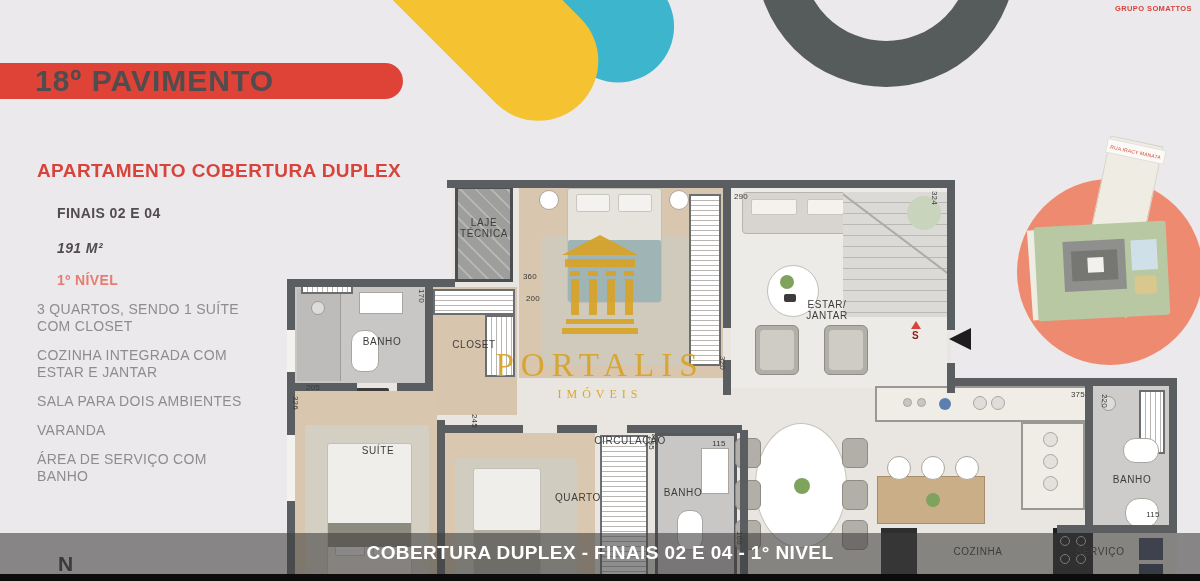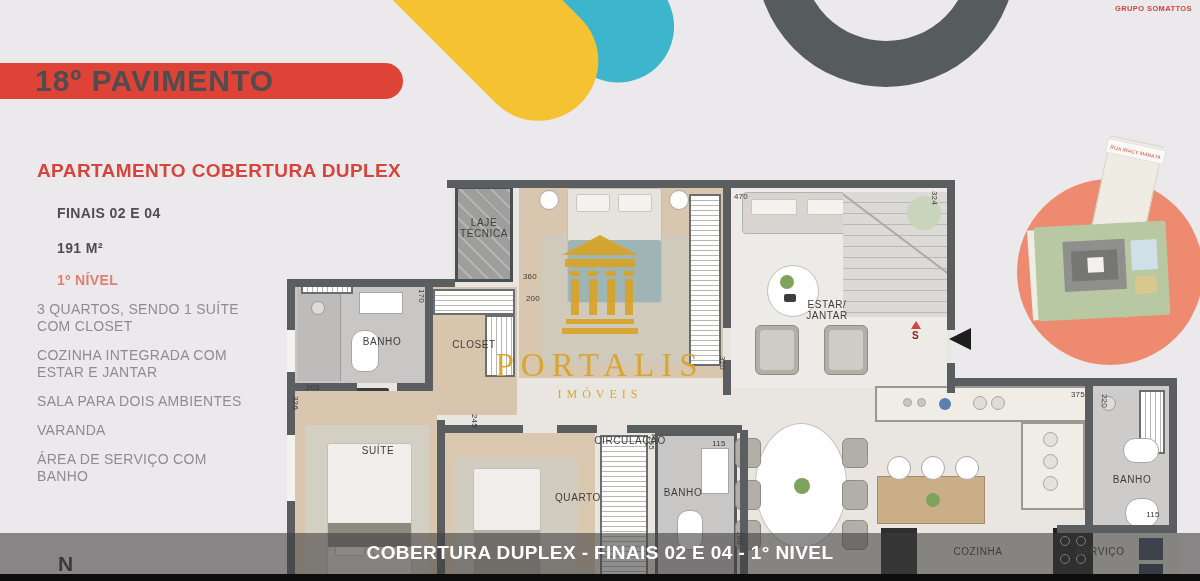--- a/index.html
+++ b/index.html
@@ -82,21 +82,21 @@
 <div class="pill" id="pill-yellow"></div>
 <div id="dark-ring"></div>
 <div id="brand-label">GRUPO SOMATTOS</div>
 
 <div id="banner">
   <span id="banner-title">18º PAVIMENTO</span>
 </div>
 
 <div id="info-title">APARTAMENTO COBERTURA DUPLEX</div>
 <div class="info-line" style="top:205px;">FINAIS 02 E 04</div>
-<div class="info-line" style="top:240px;">191 M²</div>
+<div class="info-line" style="top:240px;font-style:italic;">191 M²</div>
 <div class="info-line" id="info-level" style="top:272px;">1º NÍVEL</div>
 <div class="feature" style="top:301px;">3 QUARTOS, SENDO 1 SUÍTE COM CLOSET</div>
 <div class="feature" style="top:347px;">COZINHA INTEGRADA COM ESTAR E JANTAR</div>
 <div class="feature" style="top:393px;">SALA PARA DOIS AMBIENTES</div>
 <div class="feature" style="top:422px;">VARANDA</div>
 <div class="feature" style="top:451px;">ÁREA DE SERVIÇO COM BANHO</div>
 
 <div id="salmon-circle"></div>
 <div id="street-strip">
   <div id="street-sign">RUA IRACY MANATA</div>
@@ -259,21 +259,21 @@
   <div class="room-label" style="left:343px;top:224px;margin-top:36px;">CIRCULAÇÃO</div>
   <div class="room-label" style="left:396px;top:312px;">BANHO</div>
   <div class="room-label" style="left:540px;top:130px;">ESTAR/
 JANTAR</div>
   <div class="room-label" style="left:691px;top:371px;">COZINHA</div>
   <div class="room-label" style="left:813px;top:371px;">SERVIÇO</div>
   <div class="room-label" style="left:845px;top:299px;">BANHO</div>
 
   <div class="dim" style="left:243px;top:96px;">360</div>
   <div class="dim" style="left:246px;top:118px;">200</div>
-  <div class="dim" style="left:454px;top:16px;">470</div>
+  <div class="dim" style="left:454px;top:16px;">290</div>
   <div class="dim v" style="left:647px;top:18px;">324</div>
   <div class="dim v" style="left:435px;top:183px;">320</div>
   <div class="dim v" style="left:134px;top:116px;">170</div>
   <div class="dim" style="left:26px;top:207px;">205</div>
   <div class="dim v" style="left:8px;top:223px;">326</div>
   <div class="dim v" style="left:187px;top:241px;">245</div>
   <div class="dim v" style="left:364px;top:263px;">255</div>
   <div class="dim" style="left:432px;top:263px;">115</div>
   <div class="dim v" style="left:452px;top:358px;">166</div>
   <div class="dim" style="left:791px;top:214px;">375</div>

